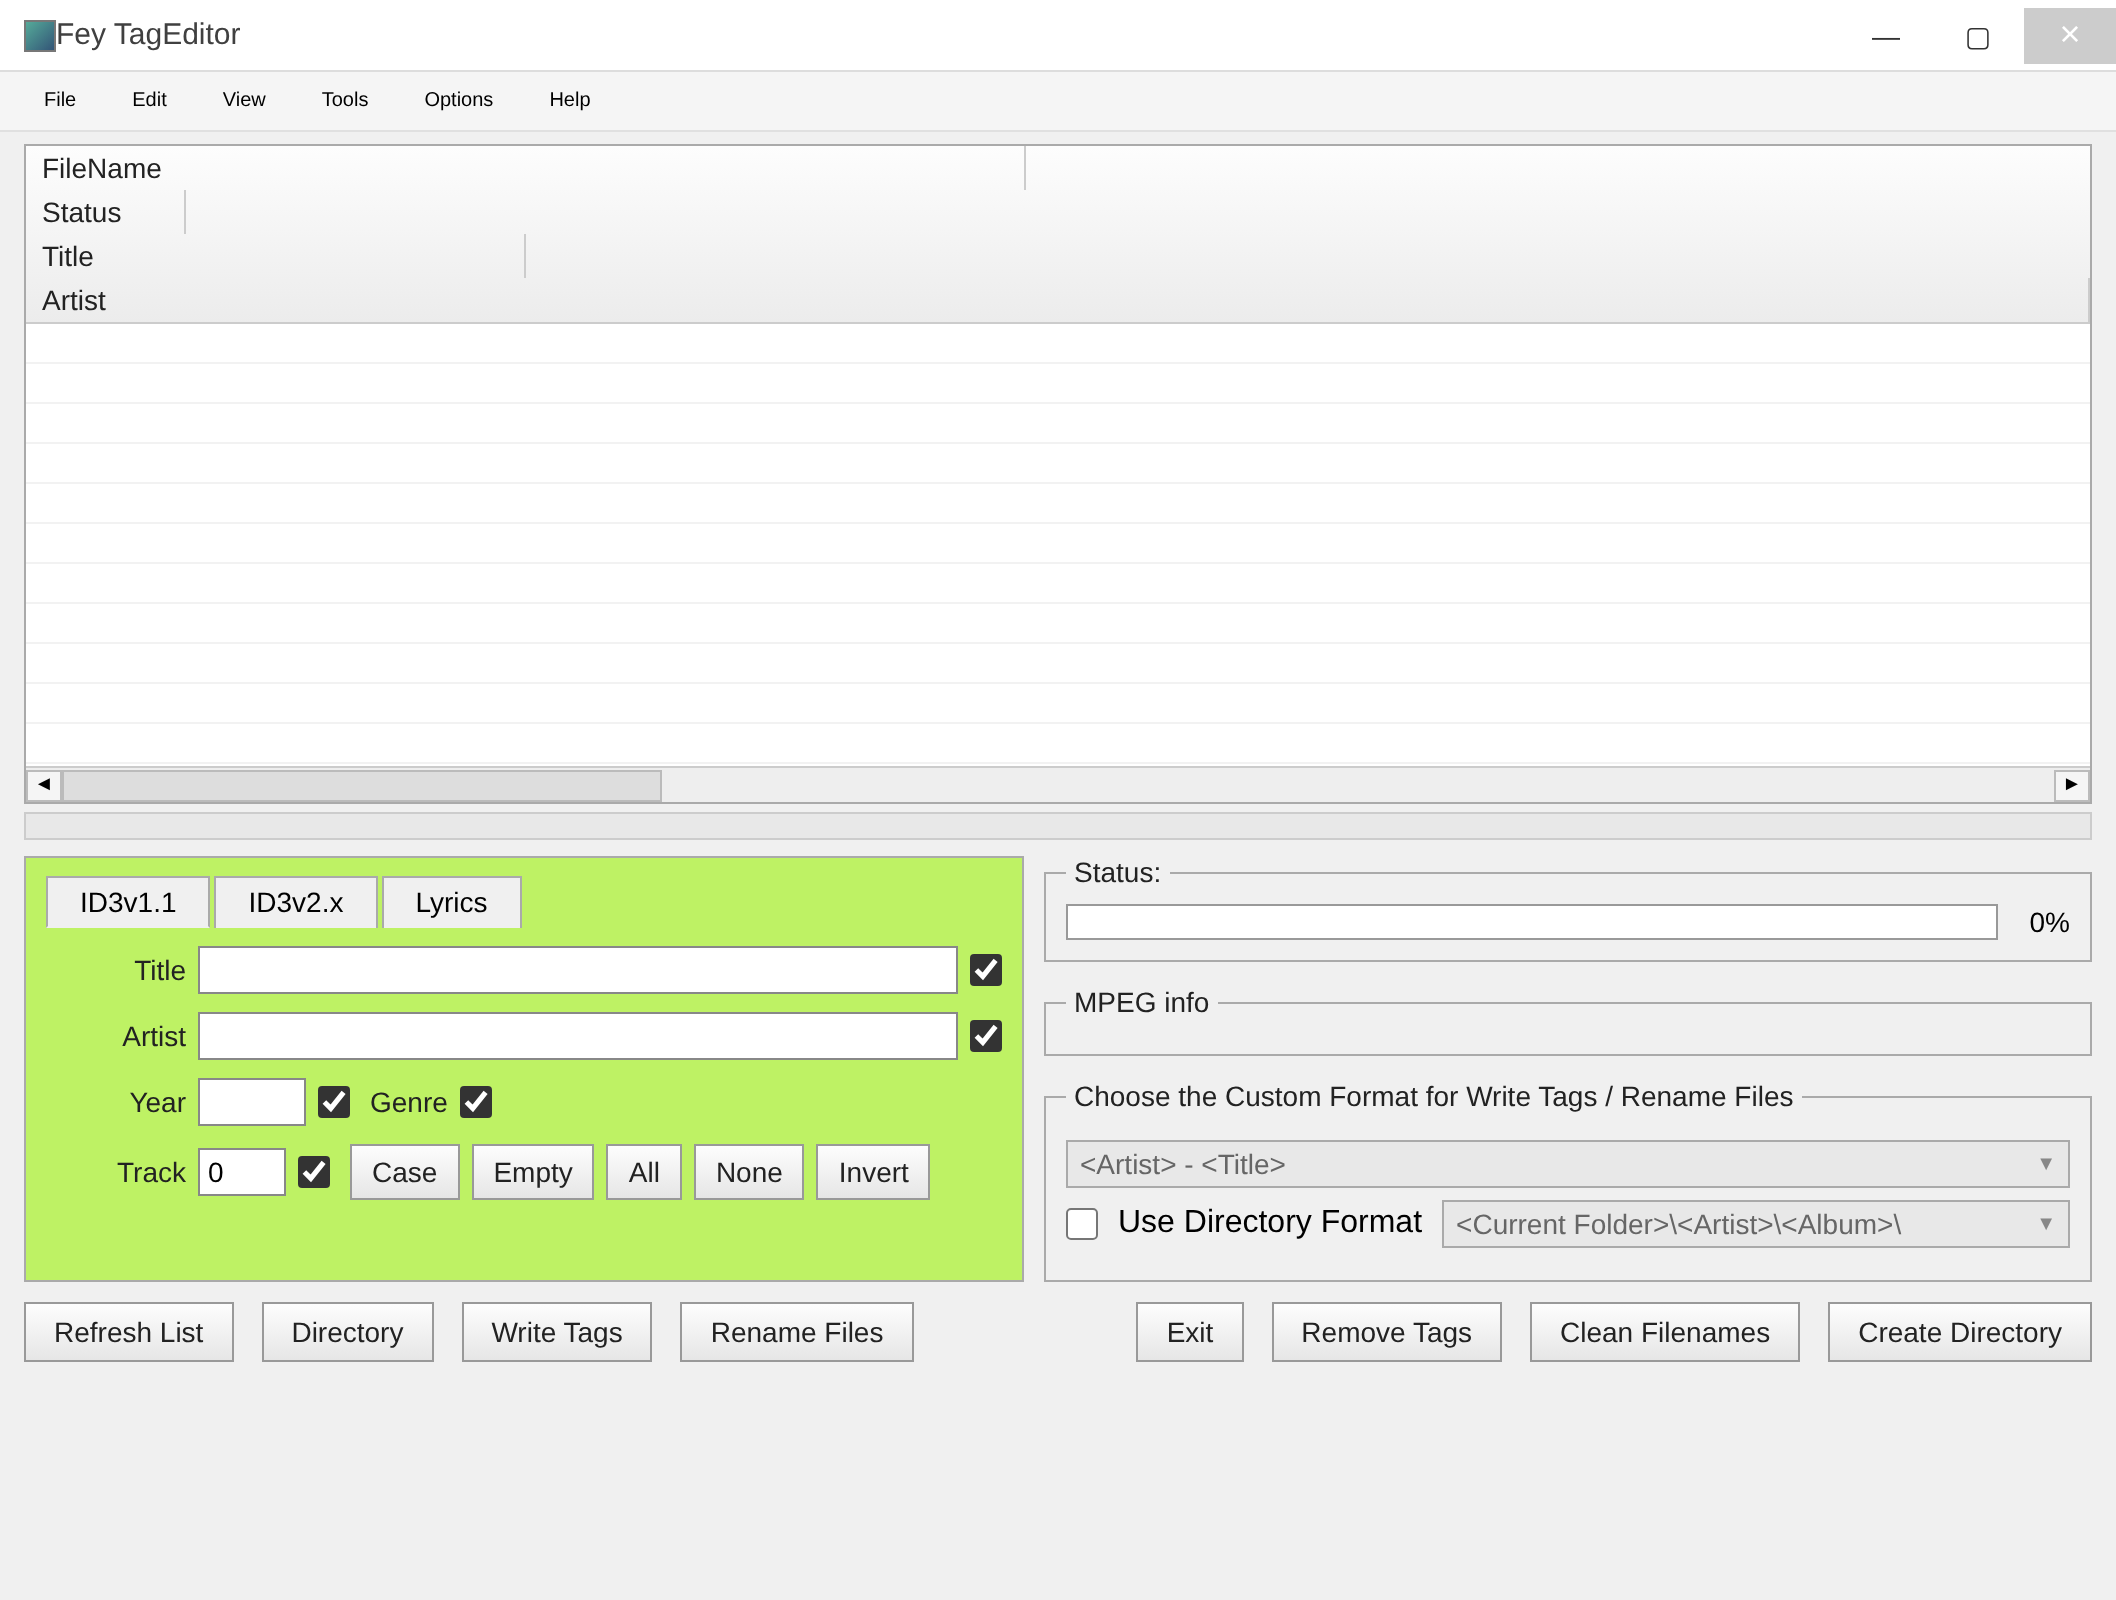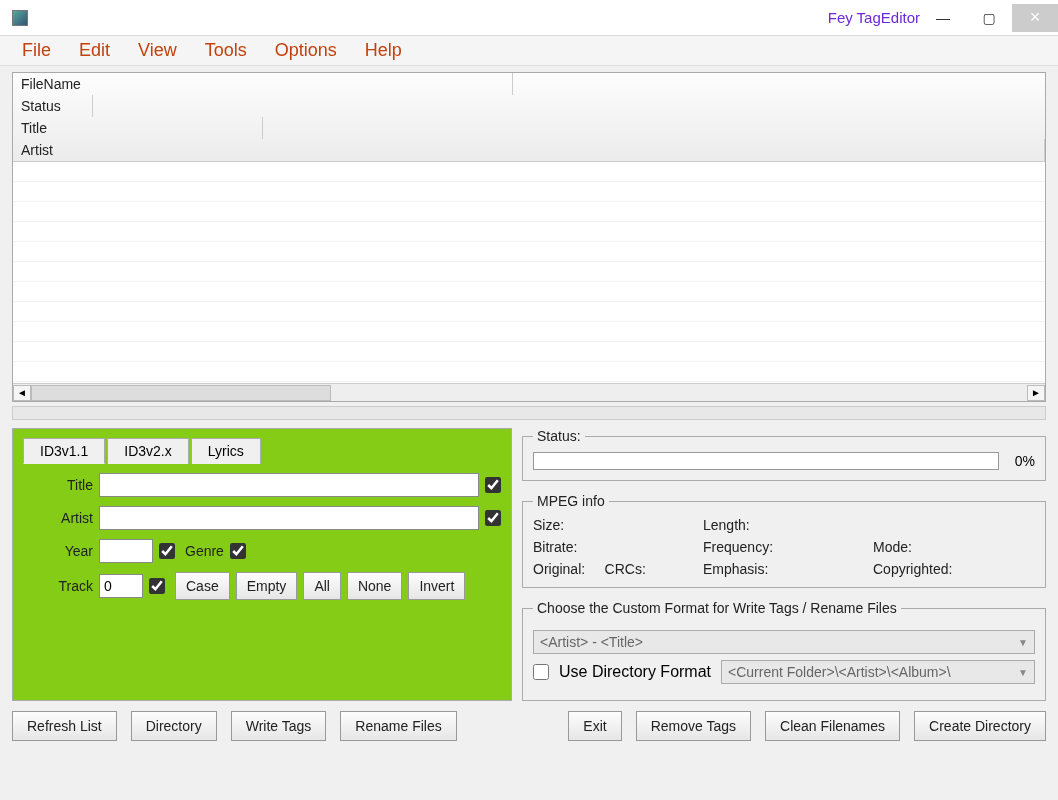--- a/index.html
+++ b/index.html
@@ -1,42 +1,42 @@
 <!DOCTYPE html>
 <html><head>
 <meta charset="utf-8">
 <style>
 * { box-sizing: border-box; margin: 0; padding: 0; font-family: "Segoe UI", Tahoma, sans-serif; }
 body { background: #fff; width: 1058px; height: 800px; overflow: hidden; }
 
 .titlebar { height: 36px; background: #fff; display: flex; align-items: center; border-bottom: 1px solid #ddd; }
 .titlebar .icon { width: 16px; height: 16px; margin-left: 12px; border: 1px solid #777; background: linear-gradient(135deg,#5a9,#357); }
-.titlebar .title { flex: 1; text-align: right; font-size: 15px; color: #6d28d9; }
+.titlebar .title { flex: 1; text-align: left; font-size: 15px; color: #404040; }
 .titlebar .winbtns { display: flex; }
 .titlebar .winbtn { width: 46px; height: 28px; display: flex; align-items: center; justify-content: center; font-size: 14px; color: #333; background: #fff; }
 .titlebar .winbtn.close { background: #ccc; color: #fff; font-size: 18px; }
 
 .menubar { height: 30px; display: flex; align-items: center; padding: 0 10px; gap: 4px; background: #f5f5f5; border-bottom: 1px solid #e0e0e0; }
-.menubar .menuitem { padding: 4px 12px; font-size: 18px; color: #c2410c; }
+.menubar .menuitem { padding: 4px 12px; font-size: 10px; color: #000000; }
 
 .content { padding: 6px 12px 12px 12px; background: #f0f0f0; height: 734px; }
 
 .filelist-wrap { border: 1px solid #aaa; background: #fff; height: 330px; display: flex; flex-direction: column; }
 .filelist-head { display: flex; border-bottom: 1px solid #ccc; background: linear-gradient(#fdfdfd,#ececec); flex-direction: column; }
 .filelist-head .col { padding: 3px 8px; font-size: 14px; color: #222; border-right: 1px solid #ccc; }
 .filelist-body { flex: 1; overflow: hidden; background: repeating-linear-gradient(#fff 0, #fff 19px, #f2f2f2 19px, #f2f2f2 20px); }
 .hscroll { height: 18px; background: #eee; display: flex; align-items: center; border-top: 1px solid #ccc; }
 .hscroll .arrow { width: 18px; height: 16px; background: #f5f5f5; border: 1px solid #bbb; font-size: 10px; display: flex; align-items: center; justify-content: center; }
 .hscroll .track { flex: 1; position: relative; height: 16px; }
 .hscroll .thumb { position: absolute; left: 0; top: 0; width: 300px; height: 16px; background: #ddd; border: 1px solid #bbb; }
 
 .spacerbar { height: 14px; background: #e8e8e8; border: 1px solid #ccc; margin-top: 4px; }
 
 .lower { display: flex; gap: 10px; margin-top: 8px; }
-.leftpanel { width: 500px; border: 1px solid #aaa; padding: 8px 10px 10px 10px; background: #84cc16; }
+.leftpanel { width: 500px; border: 1px solid #aaa; padding: 8px 10px 10px 10px; background: #bef264; }
 .tabs { display: flex; gap: 2px; margin-bottom: 10px; }
 .tab { padding: 4px 16px; font-size: 14px; border: 1px solid #aaa; background: #f0f0f0; border-bottom: none; position: relative; top: 1px; }
 .tab.active { background: #f0f0f0; border-bottom: 1px solid #f0f0f0; z-index: 2; }
 
 .formrow { display: flex; align-items: center; margin: 9px 0; gap: 6px; }
 .formrow label { width: 70px; text-align: right; font-size: 14px; color: #222; }
 .formrow input[type=text] { border: 1px solid #888; padding: 3px 4px; font-size: 14px; background: #fff; }
 .txt-full { flex: 1; }
 .chk { width: 16px; height: 16px; accent-color: #333; }
 select { border: 1px solid #888; padding: 2px 4px; font-size: 14px; background: #fff; }
@@ -147,31 +147,20 @@
       <fieldset>
         <legend>Status:</legend>
         <div class="statusrow">
           <div class="progress"></div>
           <div class="pct">0%</div>
         </div>
       </fieldset>
 
       <fieldset>
         <legend>MPEG info</legend>
-        <div class="mpeg-grid">
-          <div>Size:</div>
-          <div>Length:</div>
-          <div></div>
-          <div>Bitrate:</div>
-          <div>Frequency:</div>
-          <div>Mode:</div>
-          <div><span>Original:</span>&nbsp;&nbsp;&nbsp;&nbsp;&nbsp;<span>CRCs:</span></div>
-          <div>Emphasis:</div>
-          <div>Copyrighted:</div>
-        </div>
       </fieldset>
 
       <fieldset class="custfmt">
         <legend>Choose the Custom Format for Write Tags / Rename Files</legend>
         <div class="row">
           <div class="greyselect">
             <span>&lt;Artist&gt; - &lt;Title&gt;</span>
             <span class="caret">▼</span>
           </div>
         </div>

